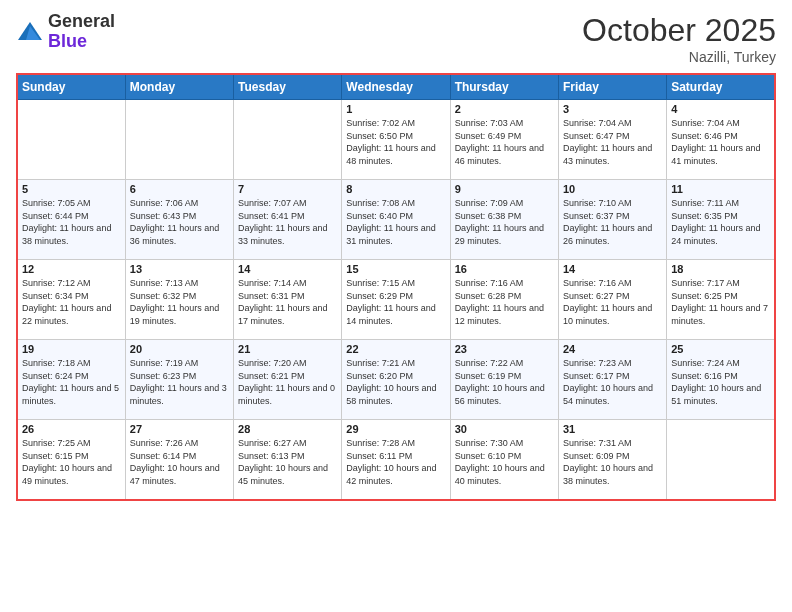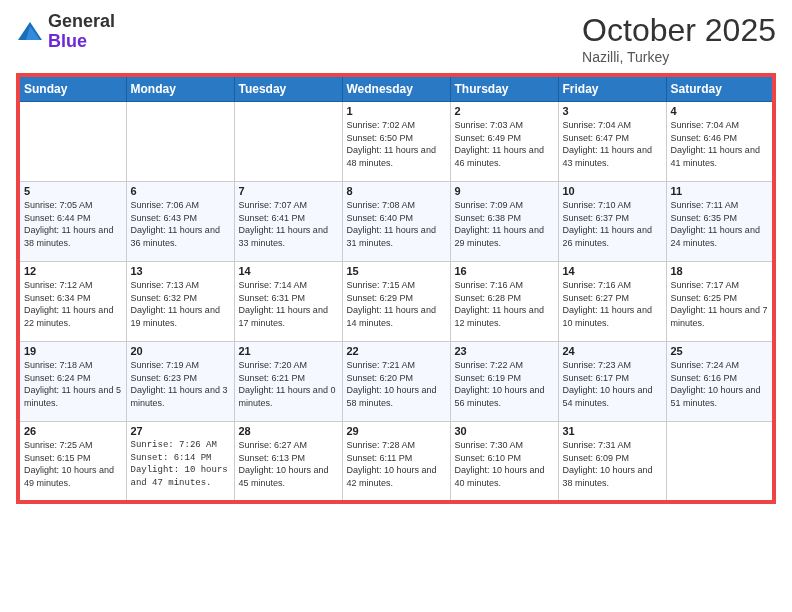--- a/index.html
+++ b/index.html
@@ -41,33 +41,34 @@
     .logo-blue {
       font-size: 18px;
       font-weight: bold;
       color: #6d28d9;
     }
     .logo-icon {
       width: 28px;
       height: 28px;
     }
     .title-block {
+      text-align: right;
     }
     .month-year {
       font-size: 32px;
       font-weight: normal;
       color: #333;
     }
     .subtitle {
       font-size: 14px;
       color: #555;
     }
     .calendar {
       flex: 1;
-      border: 4px solid #ef4444;
+      border: 2px solid #ef4444;
       border-collapse: collapse;
       width: 100%;
       table-layout: fixed;
     }
     .calendar th {
       background-color: #2979c5;
       color: white;
       font-size: 12px;
       font-weight: bold;
       padding: 5px 4px;
@@ -304,21 +305,21 @@
         </tr>
         <tr>
           <td>
             <div class="day-number">26</div>
             <div class="day-info" style="white-space: pre-line;">Sunrise: 7:25 AM
 Sunset: 6:15 PM
 Daylight: 10 hours and 49 minutes.</div>
           </td>
           <td>
             <div class="day-number">27</div>
-            <div class="day-info" style="white-space: pre-line; font-family: Liberation Mono, monospace;">Sunrise: 7:26 AM
+            <div class="day-info" style="white-space: pre-line;">Sunrise: 7:26 AM
 Sunset: 6:14 PM
 Daylight: 10 hours and 47 minutes.</div>
           </td>
           <td>
             <div class="day-number">28</div>
             <div class="day-info" style="white-space: pre-line;">Sunrise: 6:27 AM
 Sunset: 6:13 PM
 Daylight: 10 hours and 45 minutes.</div>
           </td>
           <td>

